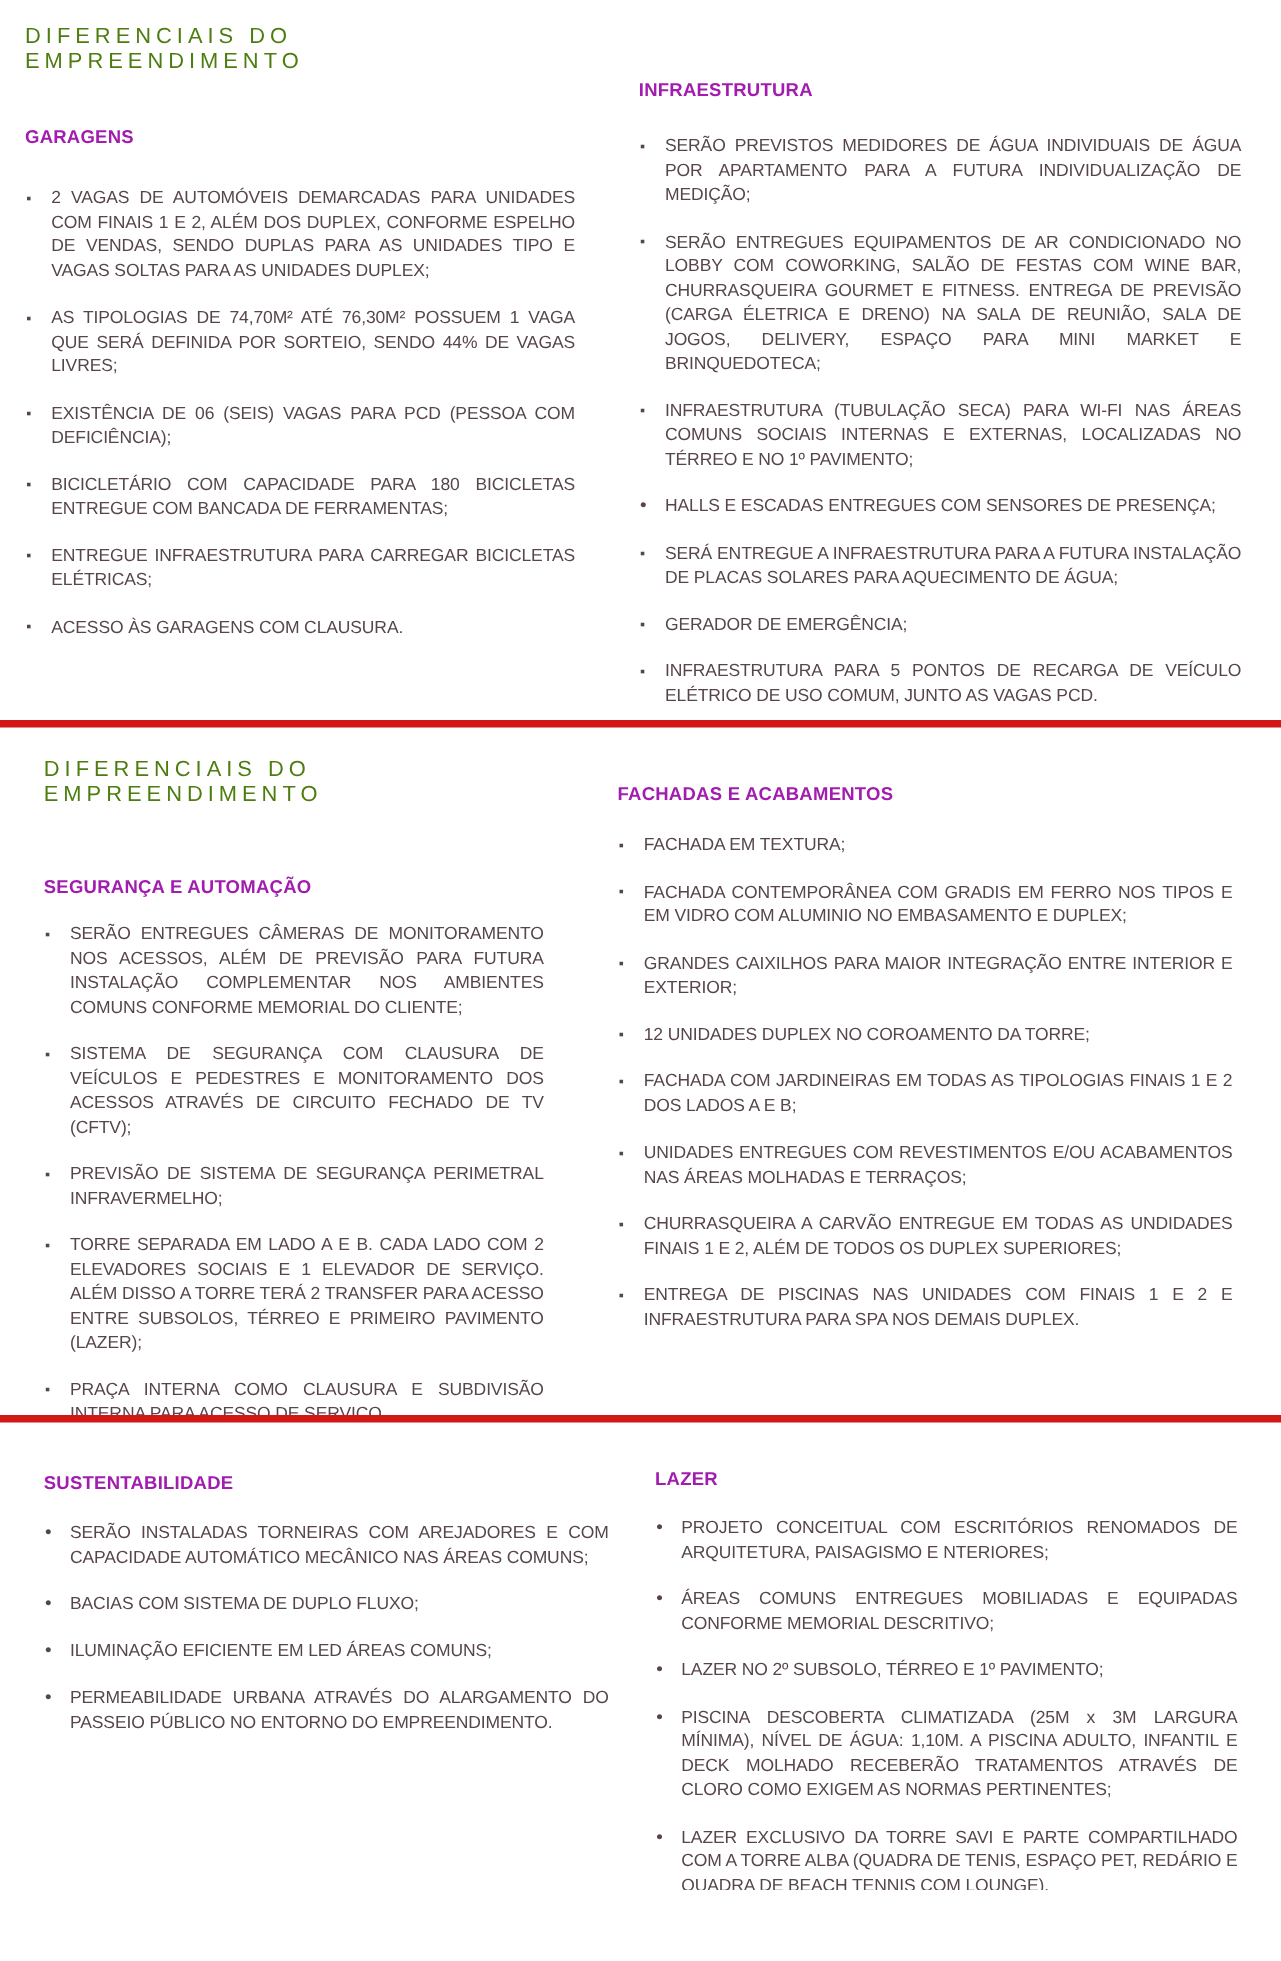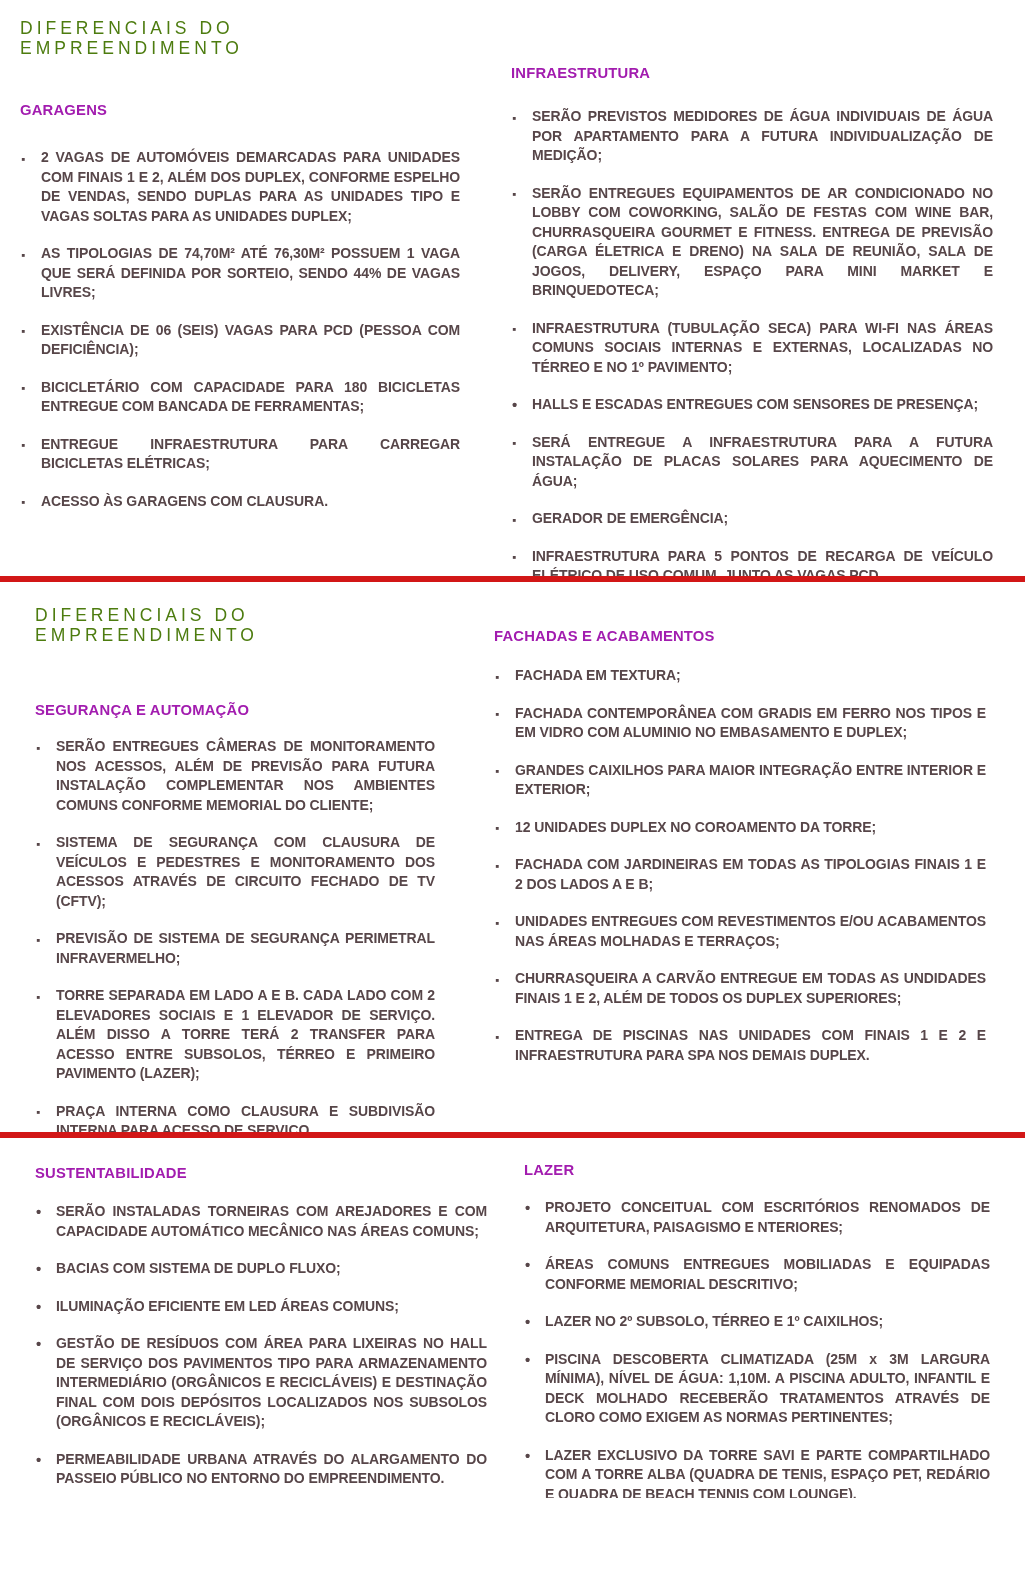--- a/index.html
+++ b/index.html
@@ -8,21 +8,21 @@
     width: 1025px;
     height: 1569px;
     background: #ffffff;
     font-family: "Liberation Sans", "DejaVu Sans", sans-serif;
     color: #574649;
     overflow: hidden;
   }
   .sec { display: grid; box-sizing: border-box; overflow: hidden; }
   .sec1 { grid-template-columns: 440px 482px; column-gap: 51px; padding: 18px 0 0 20px; height: 576px; }
   .sec2 { grid-template-columns: 400px 492px; column-gap: 59px; padding: 0 0 0 35px; height: 550px; }
-  .sec3 { grid-template-columns: 452px 466px; column-gap: 37px; padding: 0 0 0 35px; height: 360px; }
+  .sec3 { grid-template-columns: 452px 466px; column-gap: 37px; padding: 0 0 0 35px; height: 360px; margin-top: 14px; }
   .divider { height: 6px; background: #d21717; }
 
   .doc-title {
     margin: 0;
     font-size: 17.5px;
     font-weight: normal;
     letter-spacing: 4px;
     line-height: 20px;
     color: #4d7c0f;
   }
@@ -36,21 +36,21 @@
     color: #a21caf;
     letter-spacing: 0.2px;
   }
   .sec1 .col-left  .cat { margin-top: 42px; }
   .sec1 .col-right .cat { margin-top: 45px; }
   .sec2 .col-left  .cat { margin-top: 55px; }
   .sec2 .col-right .cat { margin-top: 44px; }
   .sec3 .col-left  .cat { margin-top: 25px; }
   .sec3 .col-right .cat { margin-top: 22px; }
 
-  ul.items { list-style: none; margin: 0; padding: 0; font-weight: bold; }
+  ul.items { list-style: none; margin: 0; padding: 0; }
   .sec1 .col-left  ul.items { margin-top: 28px; }
   .sec1 .col-right ul.items { margin-top: 24px; }
   .sec2 .col-left  ul.items { margin-top: 17px; }
   .sec2 .col-right ul.items { margin-top: 20px; }
   .sec3 .col-left  ul.items { margin-top: 19px; }
   .sec3 .col-right ul.items { margin-top: 18px; }
 
   ul.items li {
     position: relative;
     padding-left: 21px;
@@ -134,29 +134,28 @@
 
   <div class="divider"></div>
 
   <section class="sec sec3">
     <div class="col col-left">
       <h2 class="cat">SUSTENTABILIDADE</h2>
       <ul class="items">
         <li class="dot">SERÃO INSTALADAS TORNEIRAS COM AREJADORES E COM CAPACIDADE AUTOMÁTICO MECÂNICO NAS ÁREAS COMUNS;</li>
         <li class="dot">BACIAS COM SISTEMA DE DUPLO FLUXO;</li>
         <li class="dot">ILUMINAÇÃO EFICIENTE EM LED ÁREAS COMUNS;</li>
-        <li class="dot">GESTÃO DE RESÍDUOS COM ÁREA PARA LIXEIRAS NO HALL DE SERVIÇO DOS PAVIMENTOS TIPO PARA ARMAZENAMENTO INTERMEDIÁRIO (ORGÂNICOS E RECICLÁVEIS) E DESTINAÇÃO FINAL COM DOIS DEPÓSITOS LOCALIZADOS NOS SUBSOLOS (ORGÂNICOS E RECICLÁVEIS);</li>
         <li class="dot">PERMEABILIDADE URBANA ATRAVÉS DO ALARGAMENTO DO PASSEIO PÚBLICO NO ENTORNO DO EMPREENDIMENTO.</li>
       </ul>
     </div>
     <div class="col col-right">
       <h2 class="cat">LAZER</h2>
       <ul class="items">
         <li class="dot">PROJETO CONCEITUAL COM ESCRITÓRIOS RENOMADOS DE ARQUITETURA, PAISAGISMO E NTERIORES;</li>
         <li class="dot">ÁREAS COMUNS ENTREGUES MOBILIADAS E EQUIPADAS CONFORME MEMORIAL DESCRITIVO;</li>
-        <li class="dot">LAZER NO 2º SUBSOLO, TÉRREO E 1º CAIXILHOS;</li>
+        <li class="dot">LAZER NO 2º SUBSOLO, TÉRREO E 1º PAVIMENTO;</li>
         <li class="dot">PISCINA DESCOBERTA CLIMATIZADA (25M x 3M LARGURA MÍNIMA), NÍVEL DE ÁGUA: 1,10M. A PISCINA ADULTO, INFANTIL E DECK MOLHADO RECEBERÃO TRATAMENTOS ATRAVÉS DE CLORO COMO EXIGEM AS NORMAS PERTINENTES;</li>
         <li class="dot">LAZER EXCLUSIVO DA TORRE SAVI E PARTE COMPARTILHADO COM A TORRE ALBA (QUADRA DE TENIS, ESPAÇO PET, REDÁRIO E QUADRA DE BEACH TENNIS COM LOUNGE).</li>
       </ul>
     </div>
   </section>
 
 </div>
 
 </body></html>

